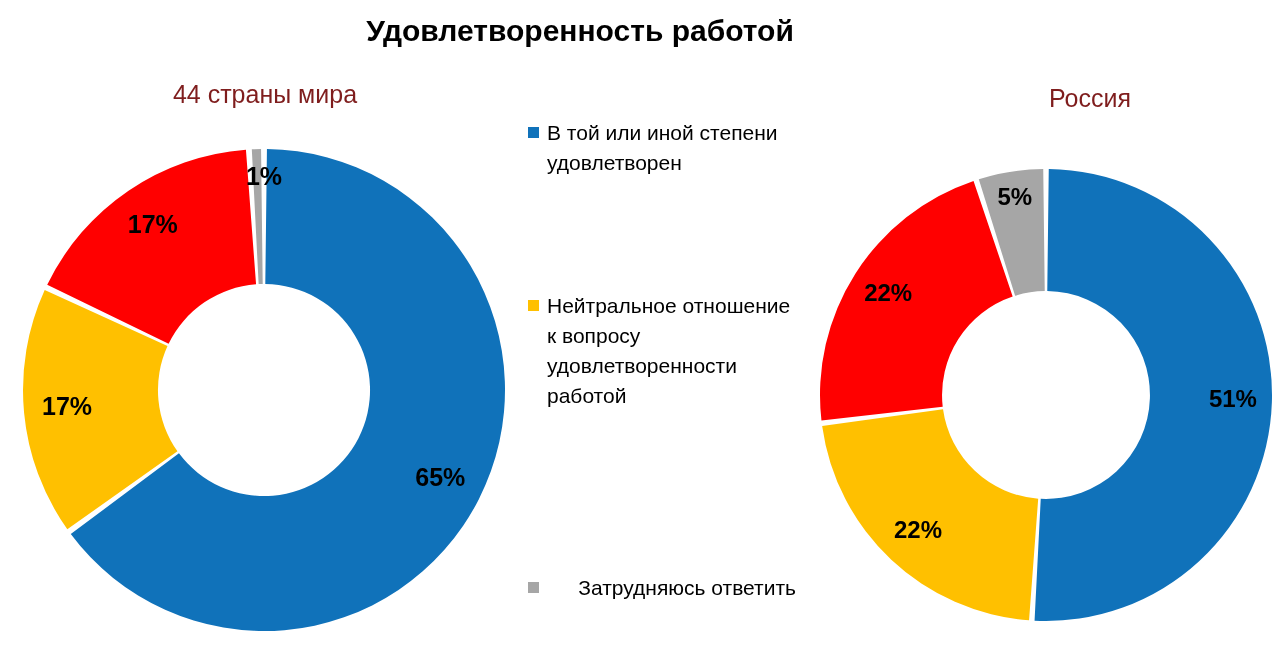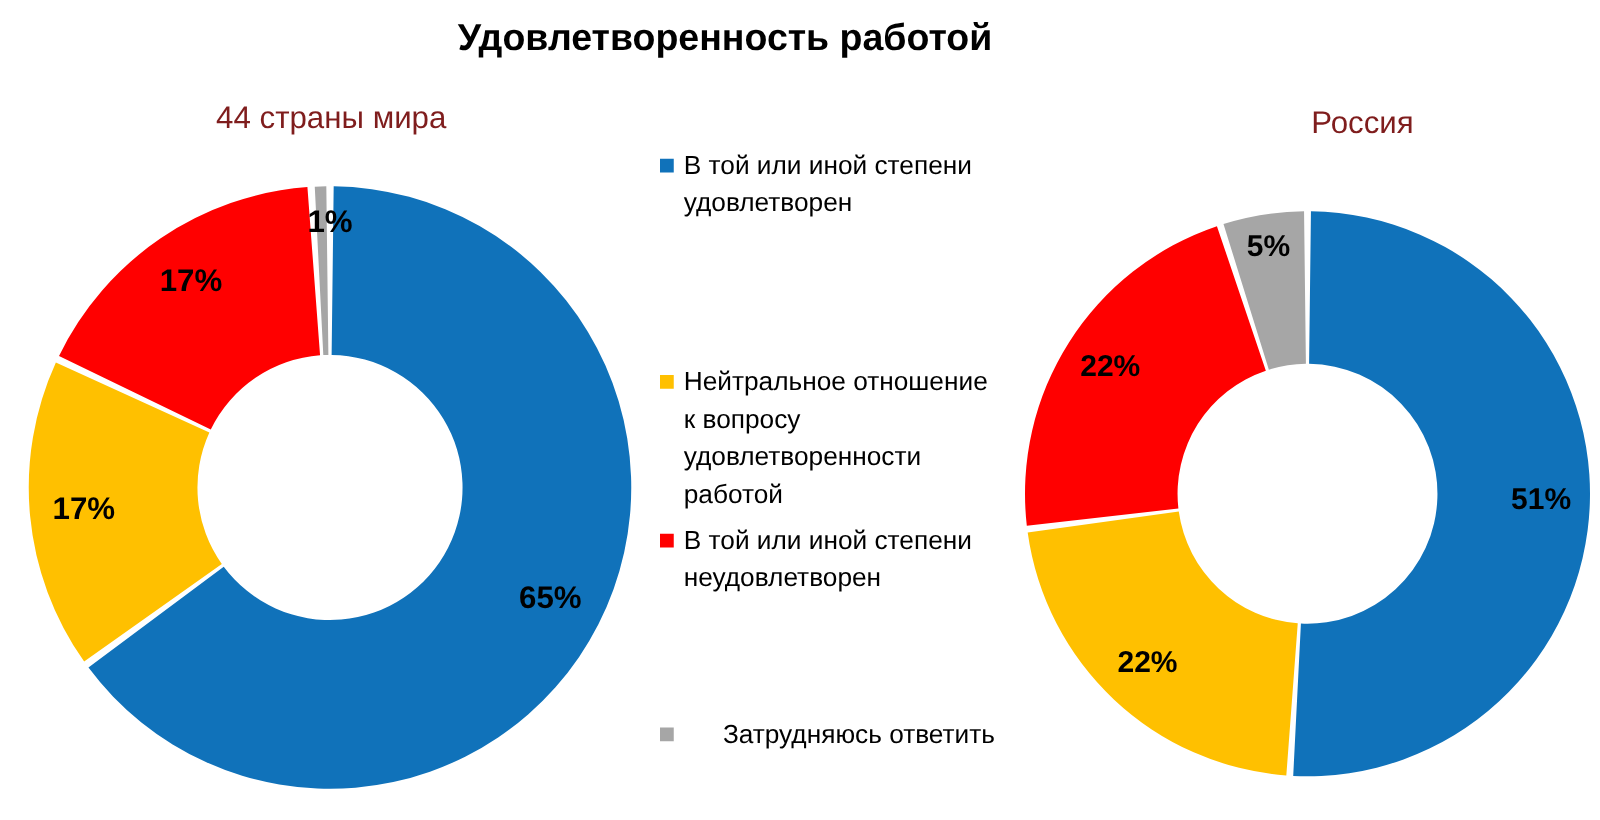--- a/index.html
+++ b/index.html
@@ -125,23 +125,19 @@
 
   <div id="legend">
     <div class="legend-item" id="legend-item-0">
       <span class="legend-swatch" style="background: rgb(16, 114, 186);"></span>
       <span class="legend-text">В той или иной степени удовлетворен</span>
     </div>
     <div class="legend-item" id="legend-item-1">
       <span class="legend-swatch" style="background: rgb(255, 192, 0);"></span>
       <span class="legend-text">Нейтральное отношение к вопросу удовлетворенности работой</span>
     </div>
-    <div class="legend-item" id="legend-item-2">
-      <span class="legend-swatch" style="background: rgb(255, 0, 0);"></span>
-      <span class="legend-text">В той или иной степени неудовлетворен</span>
-    </div>
     <div class="legend-item" id="legend-item-3">
       <span class="legend-swatch" style="background: rgb(166, 166, 166);"></span>
       <span class="legend-text">Затрудняюсь ответить</span>
     </div>
   </div>
 
 </div>
 
 </body></html>

